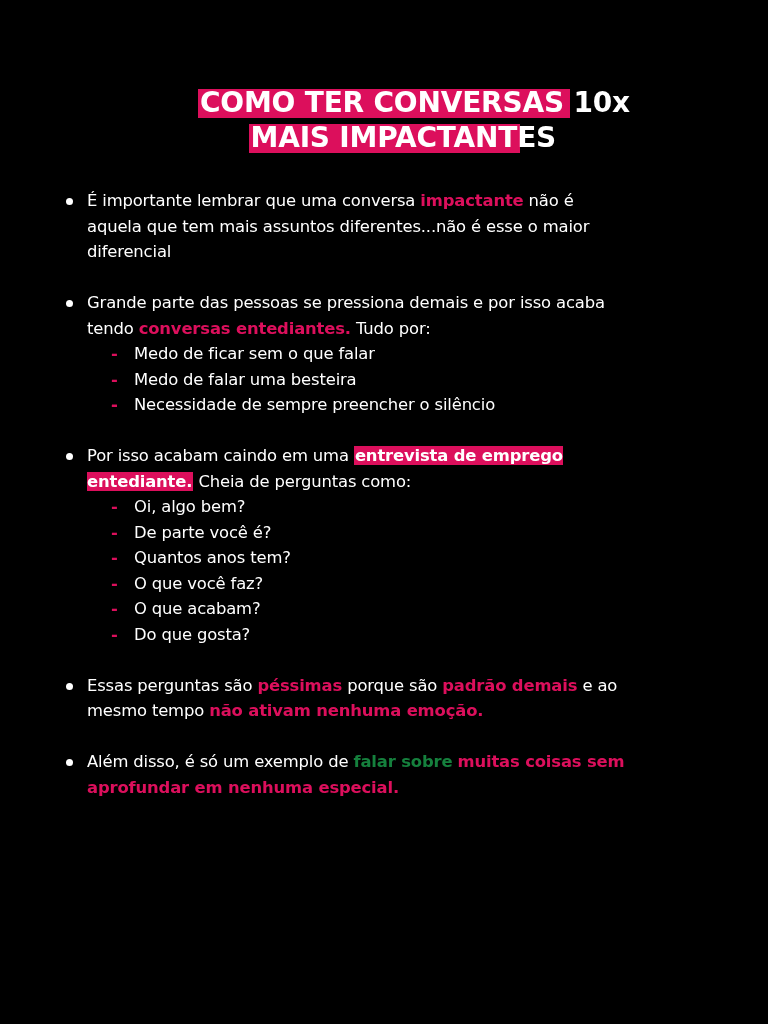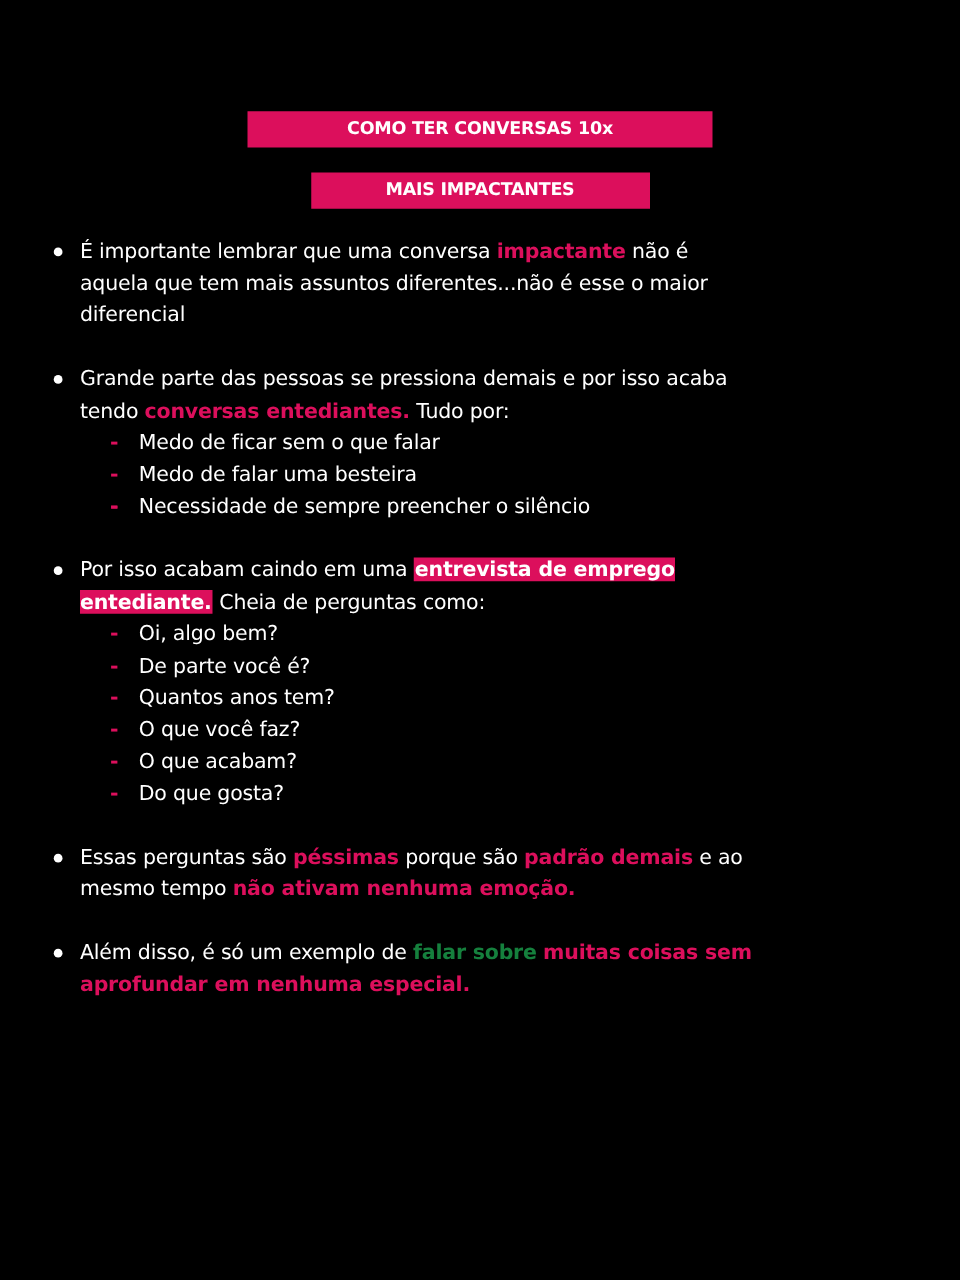--- a/index.html
+++ b/index.html
@@ -20,40 +20,40 @@
       top: 89px;
       left: 0;
       width: 768px;
       text-align: center;
     }
     .title-line {
       display: inline-block;
       background: #DC0F5C;
       color: #ffffff;
       font-weight: bold;
-      font-size: 14px;
+      font-size: 28px;
       line-height: 28px;
       height: 29px;
       padding: 0 2px;
       letter-spacing: -0.2px;
       white-space: nowrap;
     }
     .title-line.l1 { width: 368px; }
-    .title-line.l2 { width: 267px; margin-top: 20px; }
+    .title-line.l2 { width: 267px; margin-top: 6px; }
     .title-row { display: block; }
 
     .content {
       position: absolute;
       top: 188px;
       left: 0;
       width: 768px;
     }
     .para {
       position: relative;
-      margin-left: 64px;
+      margin-left: 87px;
       width: 540px;
       font-size: 16.4px;
       line-height: 25.5px;
       letter-spacing: -0.15px;
       font-weight: normal;
     }
     .para + .para { margin-top: 25.5px; }
     .bullet {
       position: absolute;
       left: -21px;

